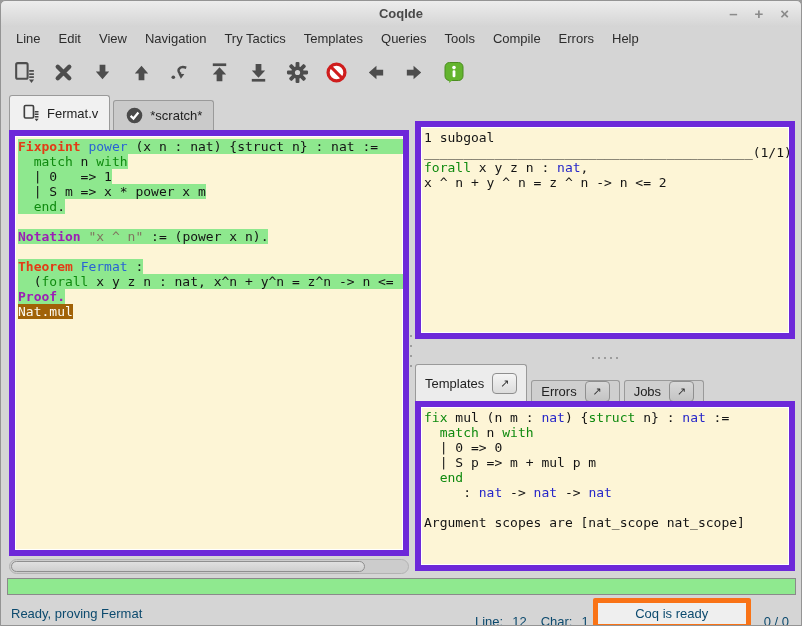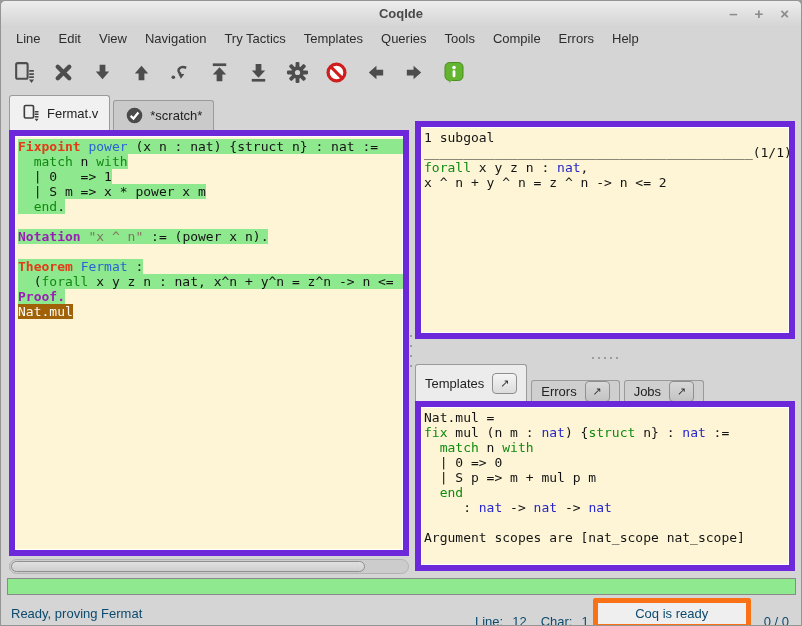--- a/index.html
+++ b/index.html
@@ -286,21 +286,20 @@
       <span>Errors</span>
       <span class="detach">↗</span>
     </div>
     <div class="msgtab inactive">
       <span>Jobs</span>
       <span class="detach">↗</span>
     </div>
   </div>
 
   <div class="frame msg-frame code">
-      <div class="code-line"><span class="c-t">Nat.mul =</span></div>
       <div class="code-line"><span class="c-g">fix</span><span class="c-t"> mul (n m : </span><span class="c-ty">nat</span><span class="c-t">) {</span><span class="c-g">struct</span><span class="c-t"> n} : </span><span class="c-ty">nat</span><span class="c-t"> :=</span></div>
       <div class="code-line"><span class="c-t">  </span><span class="c-g">match</span><span class="c-t"> n </span><span class="c-g">with</span></div>
       <div class="code-line"><span class="c-t">  | 0 =&gt; 0</span></div>
       <div class="code-line"><span class="c-t">  | S p =&gt; m + mul p m</span></div>
       <div class="code-line"><span class="c-t">  </span><span class="c-g">end</span></div>
       <div class="code-line"><span class="c-t">     : </span><span class="c-ty">nat</span><span class="c-t"> -&gt; </span><span class="c-ty">nat</span><span class="c-t"> -&gt; </span><span class="c-ty">nat</span></div>
       <div class="code-line">&nbsp;</div>
       <div class="code-line"><span class="c-t">Argument scopes are [nat_scope nat_scope]</span></div>
     </div>
 

